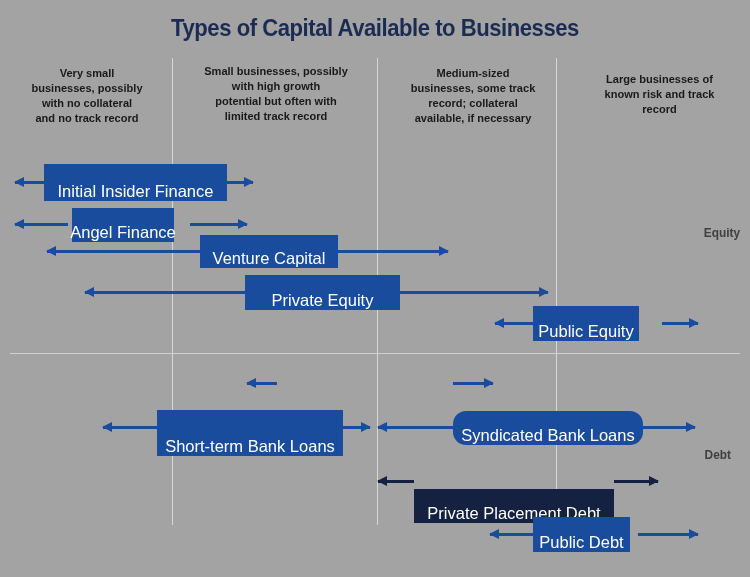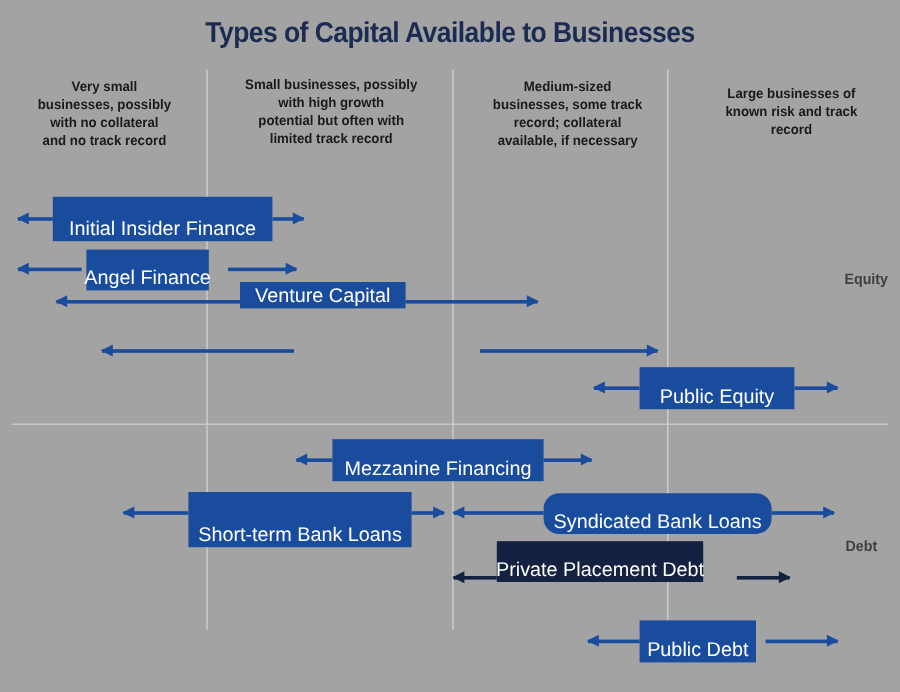--- a/index.html
+++ b/index.html
@@ -62,45 +62,45 @@
 
   
   .b1{left:44px;top:164px;width:183px;height:37px;}
   .b1la{left:15px;top:181px;width:29px;}
   .b1ra{left:227px;top:181px;width:26px;}
   
   .b2{left:72px;top:208px;width:102px;height:34px;}
   .b2la{left:15px;top:223px;width:53px;}
   .b2ra{left:190px;top:223px;width:57px;}
   
-  .b3{left:200px;top:235px;width:138px;height:22px;}
+  .b3{left:200px;top:235px;width:138px;height:33px;}
   .b3la{left:47px;top:250px;width:153px;}
   .b3ra{left:338px;top:250px;width:110px;}
   
   .b4{left:245px;top:275px;width:155px;height:35px;}
   .b4la{left:85px;top:291px;width:160px;}
   .b4ra{left:400px;top:291px;width:148px;}
   
-  .b5{left:533px;top:306px;width:129px;height:35px;}
+  .b5{left:533px;top:306px;width:106px;height:35px;}
   .b5la{left:495px;top:322px;width:38px;}
   .b5ra{left:662px;top:322px;width:36px;}
   
   .b6{left:277px;top:366px;width:176px;height:35px;}
   .b6la{left:247px;top:382px;width:30px;}
   .b6ra{left:453px;top:382px;width:40px;}
   
   .b7{left:157px;top:410px;width:186px;height:46px;}
   .b7la{left:103px;top:426px;width:54px;}
   .b7ra{left:343px;top:426px;width:27px;}
   
   .b8{left:453px;top:411px;width:190px;height:34px;border-radius:13px;}
   .b8la{left:378px;top:426px;width:75px;}
   .b8ra{left:643px;top:426px;width:52px;}
   
-  .b9{left:414px;top:451px;width:172px;height:34px;}
+  .b9{left:414px;top:489px;width:200px;height:34px;}
   .b9la{left:378px;top:480px;width:36px;}
   .b9ra{left:614px;top:480px;width:44px;}
   
   .b10{left:533px;top:517px;width:97px;height:35px;}
   .b10la{left:490px;top:533px;width:43px;}
   .b10ra{left:638px;top:533px;width:60px;}
 </style>
 </head>
 <body>
 
@@ -144,32 +144,32 @@
     </div>
   <div class="arrow right b2ra"></div>
 
   <div class="arrow left b3la"></div>
   <div class="box b3">
       <span>Venture Capital</span>
     </div>
   <div class="arrow right b3ra"></div>
 
   <div class="arrow left b4la"></div>
+  <div class="box b4">
+      <span>Private Equity</span>
+    </div>
   <div class="arrow right b4ra"></div>
 
   <div class="arrow left b5la"></div>
   <div class="box b5">
       <span>Public Equity</span>
     </div>
   <div class="arrow right b5ra"></div>
 
   <div class="arrow left b6la"></div>
-  <div class="box b6">
-      <span>Mezzanine Financing</span>
-    </div>
   <div class="arrow right b6ra"></div>
 
   <div class="arrow left b7la"></div>
   <div class="box b7">
       <span>Short-term Bank Loans</span>
     </div>
   <div class="arrow right b7ra"></div>
 
   <div class="arrow left b8la"></div>
   <div class="box b8">

